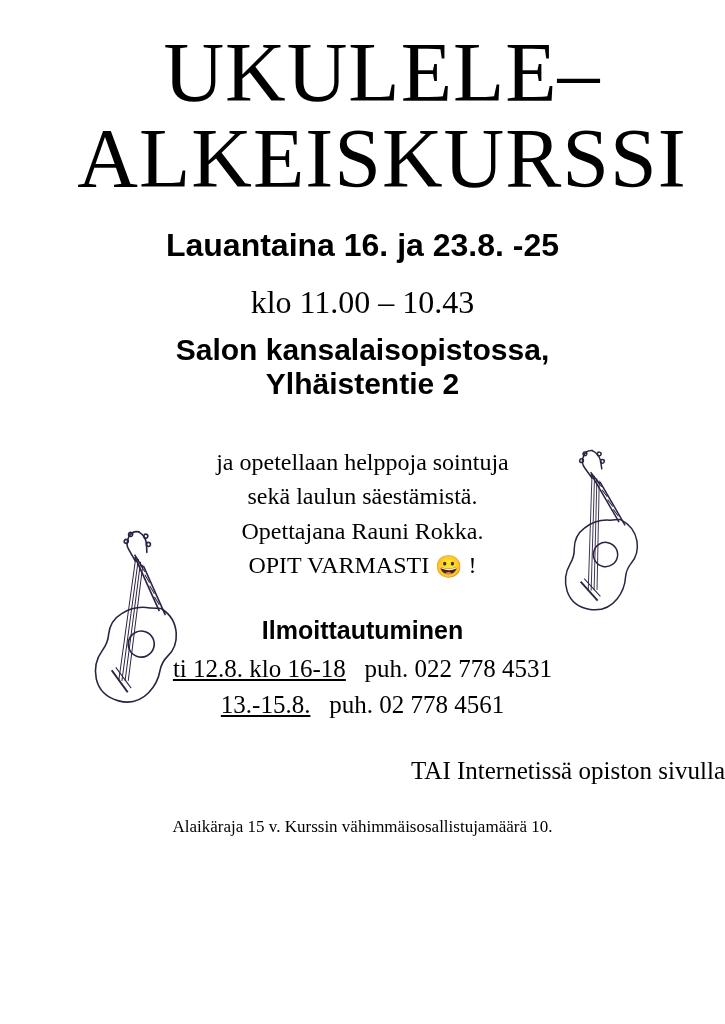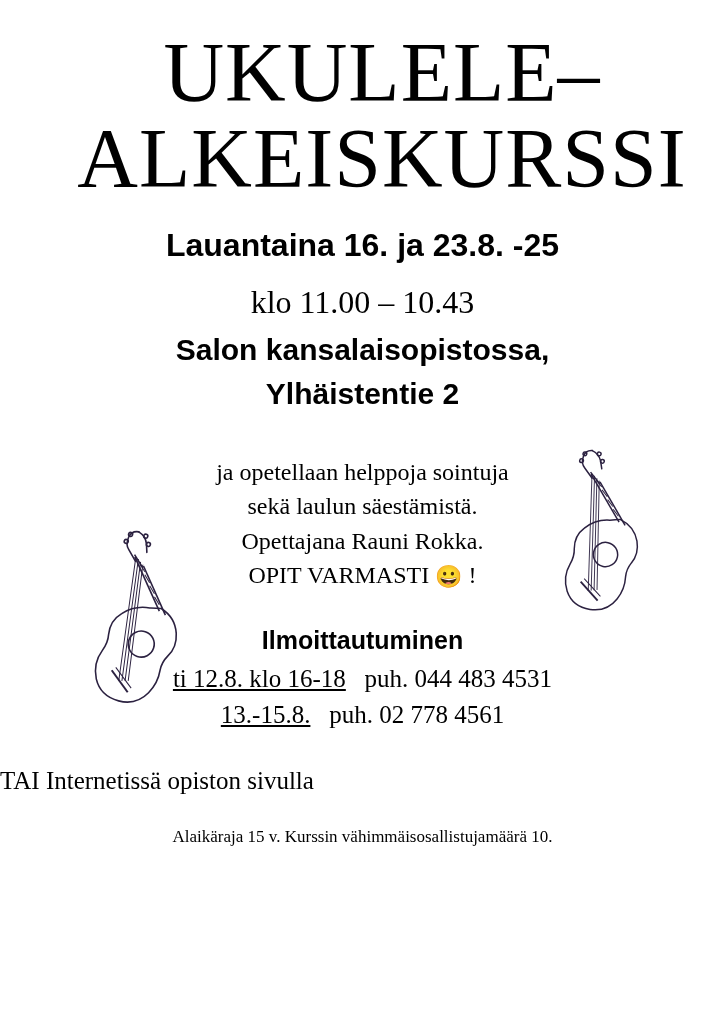--- a/index.html
+++ b/index.html
@@ -56,21 +56,21 @@
   .when-line-2 {
     font-family: "Liberation Serif", serif;
     font-weight: 400;
     font-size: 32px;
     margin-bottom: 12px;
   }
   .where-line-1 {
     font-family: "Liberation Sans", sans-serif;
     font-weight: bold;
     font-size: 30px;
-    margin-bottom: 10px;
+    margin-bottom: 0;
   }
   .where-line-2 {
     font-family: "Liberation Sans", sans-serif;
     font-weight: bold;
     font-size: 30px;
   }
 
   
   .desc-block {
     margin-top: 44px;
@@ -104,21 +104,21 @@
     font-family: "Liberation Serif", serif;
     font-size: 25px;
     margin-bottom: 8px;
   }
   .reg-row .u { text-decoration: underline; }
 
   
   .net-block {
     margin-top: 26px;
     width: 100%;
-    text-align: left;
+    text-align: right;
     font-family: "Liberation Serif", serif;
     font-size: 25px;
     line-height: 1.45;
   }
 
   
   .foot-block {
     margin-top: 28px;
     width: 100%;
     text-align: center;
@@ -166,21 +166,21 @@
       <span class="emoji">😀</span>
       <span>!</span>
     </div>
   </div>
 
   <div class="reg-block">
     <div class="reg-heading">Ilmoittautuminen</div>
     <div class="reg-row">
       <span class="u">ti 12.8.  klo 16-18</span>
       &nbsp;
-      <span>puh. 044 483 4531</span>
+      <span>puh. 022 778 4531</span>
     </div>
     <div class="reg-row">
       <span class="u">13.-15.8.</span>
       &nbsp;
       <span>puh. 02 778 4561</span>
     </div>
   </div>
 
   <div class="net-block">
     <div>TAI Internetissä opiston sivulla</div>

